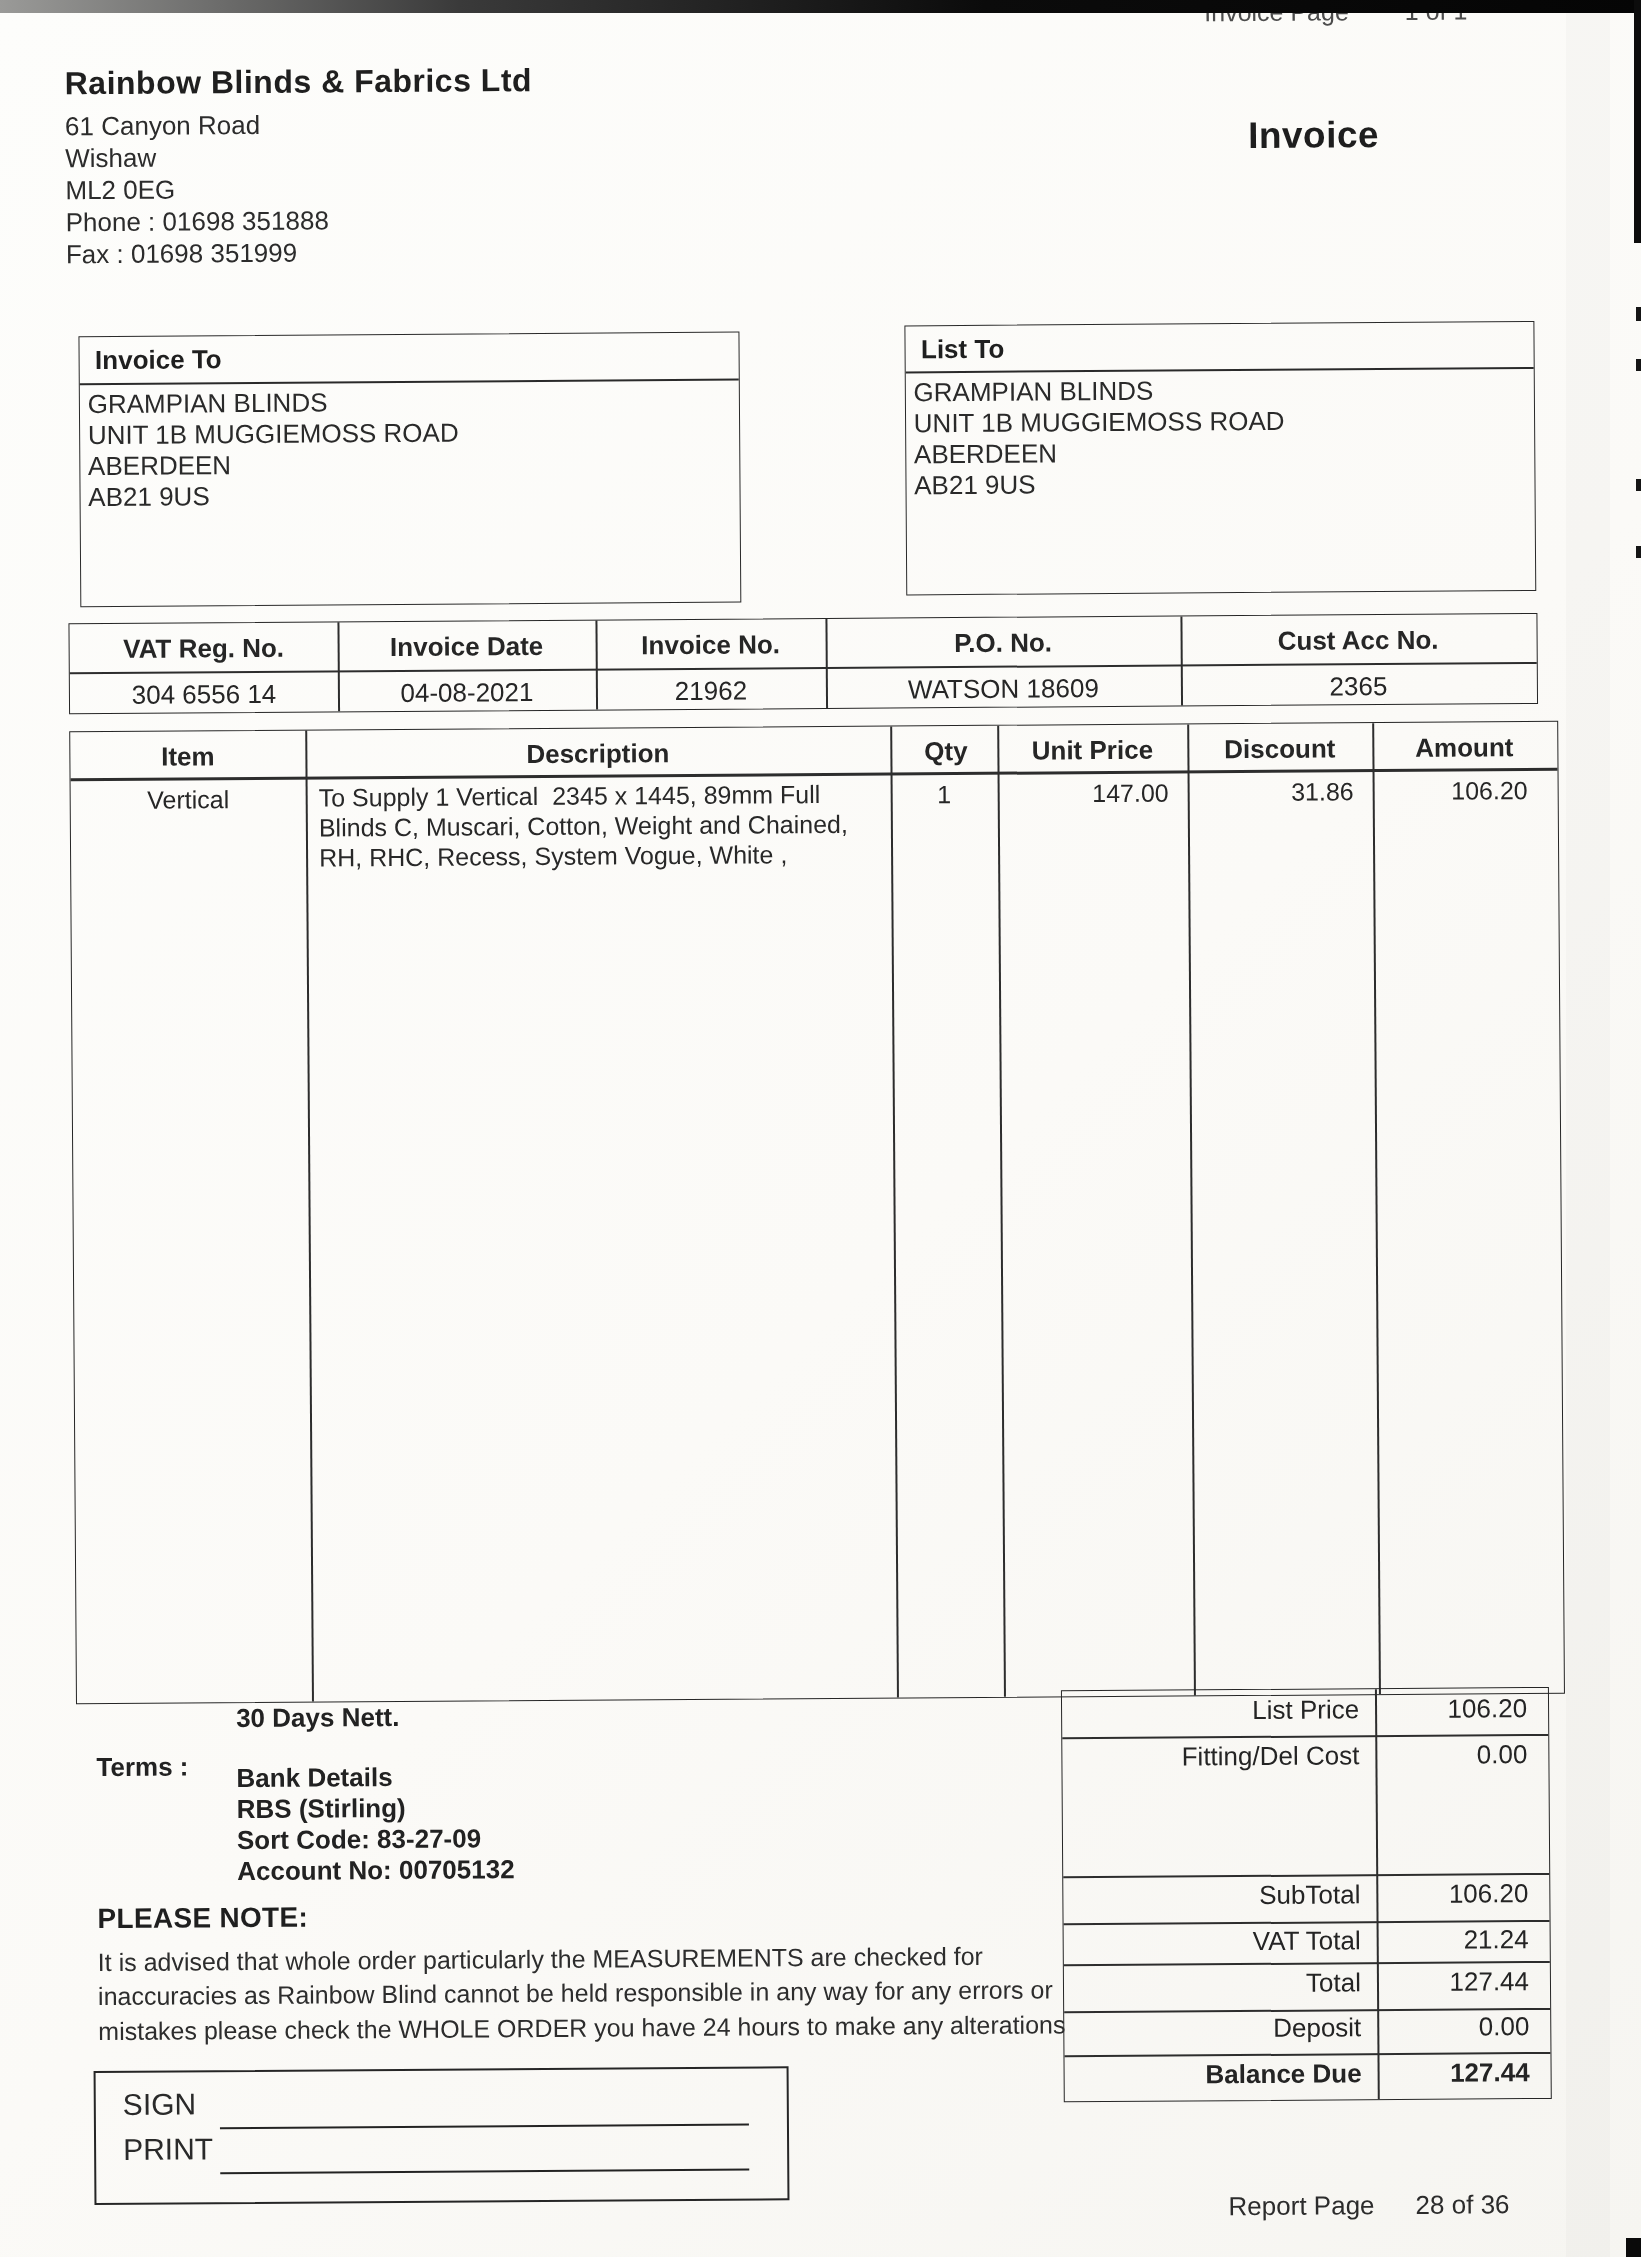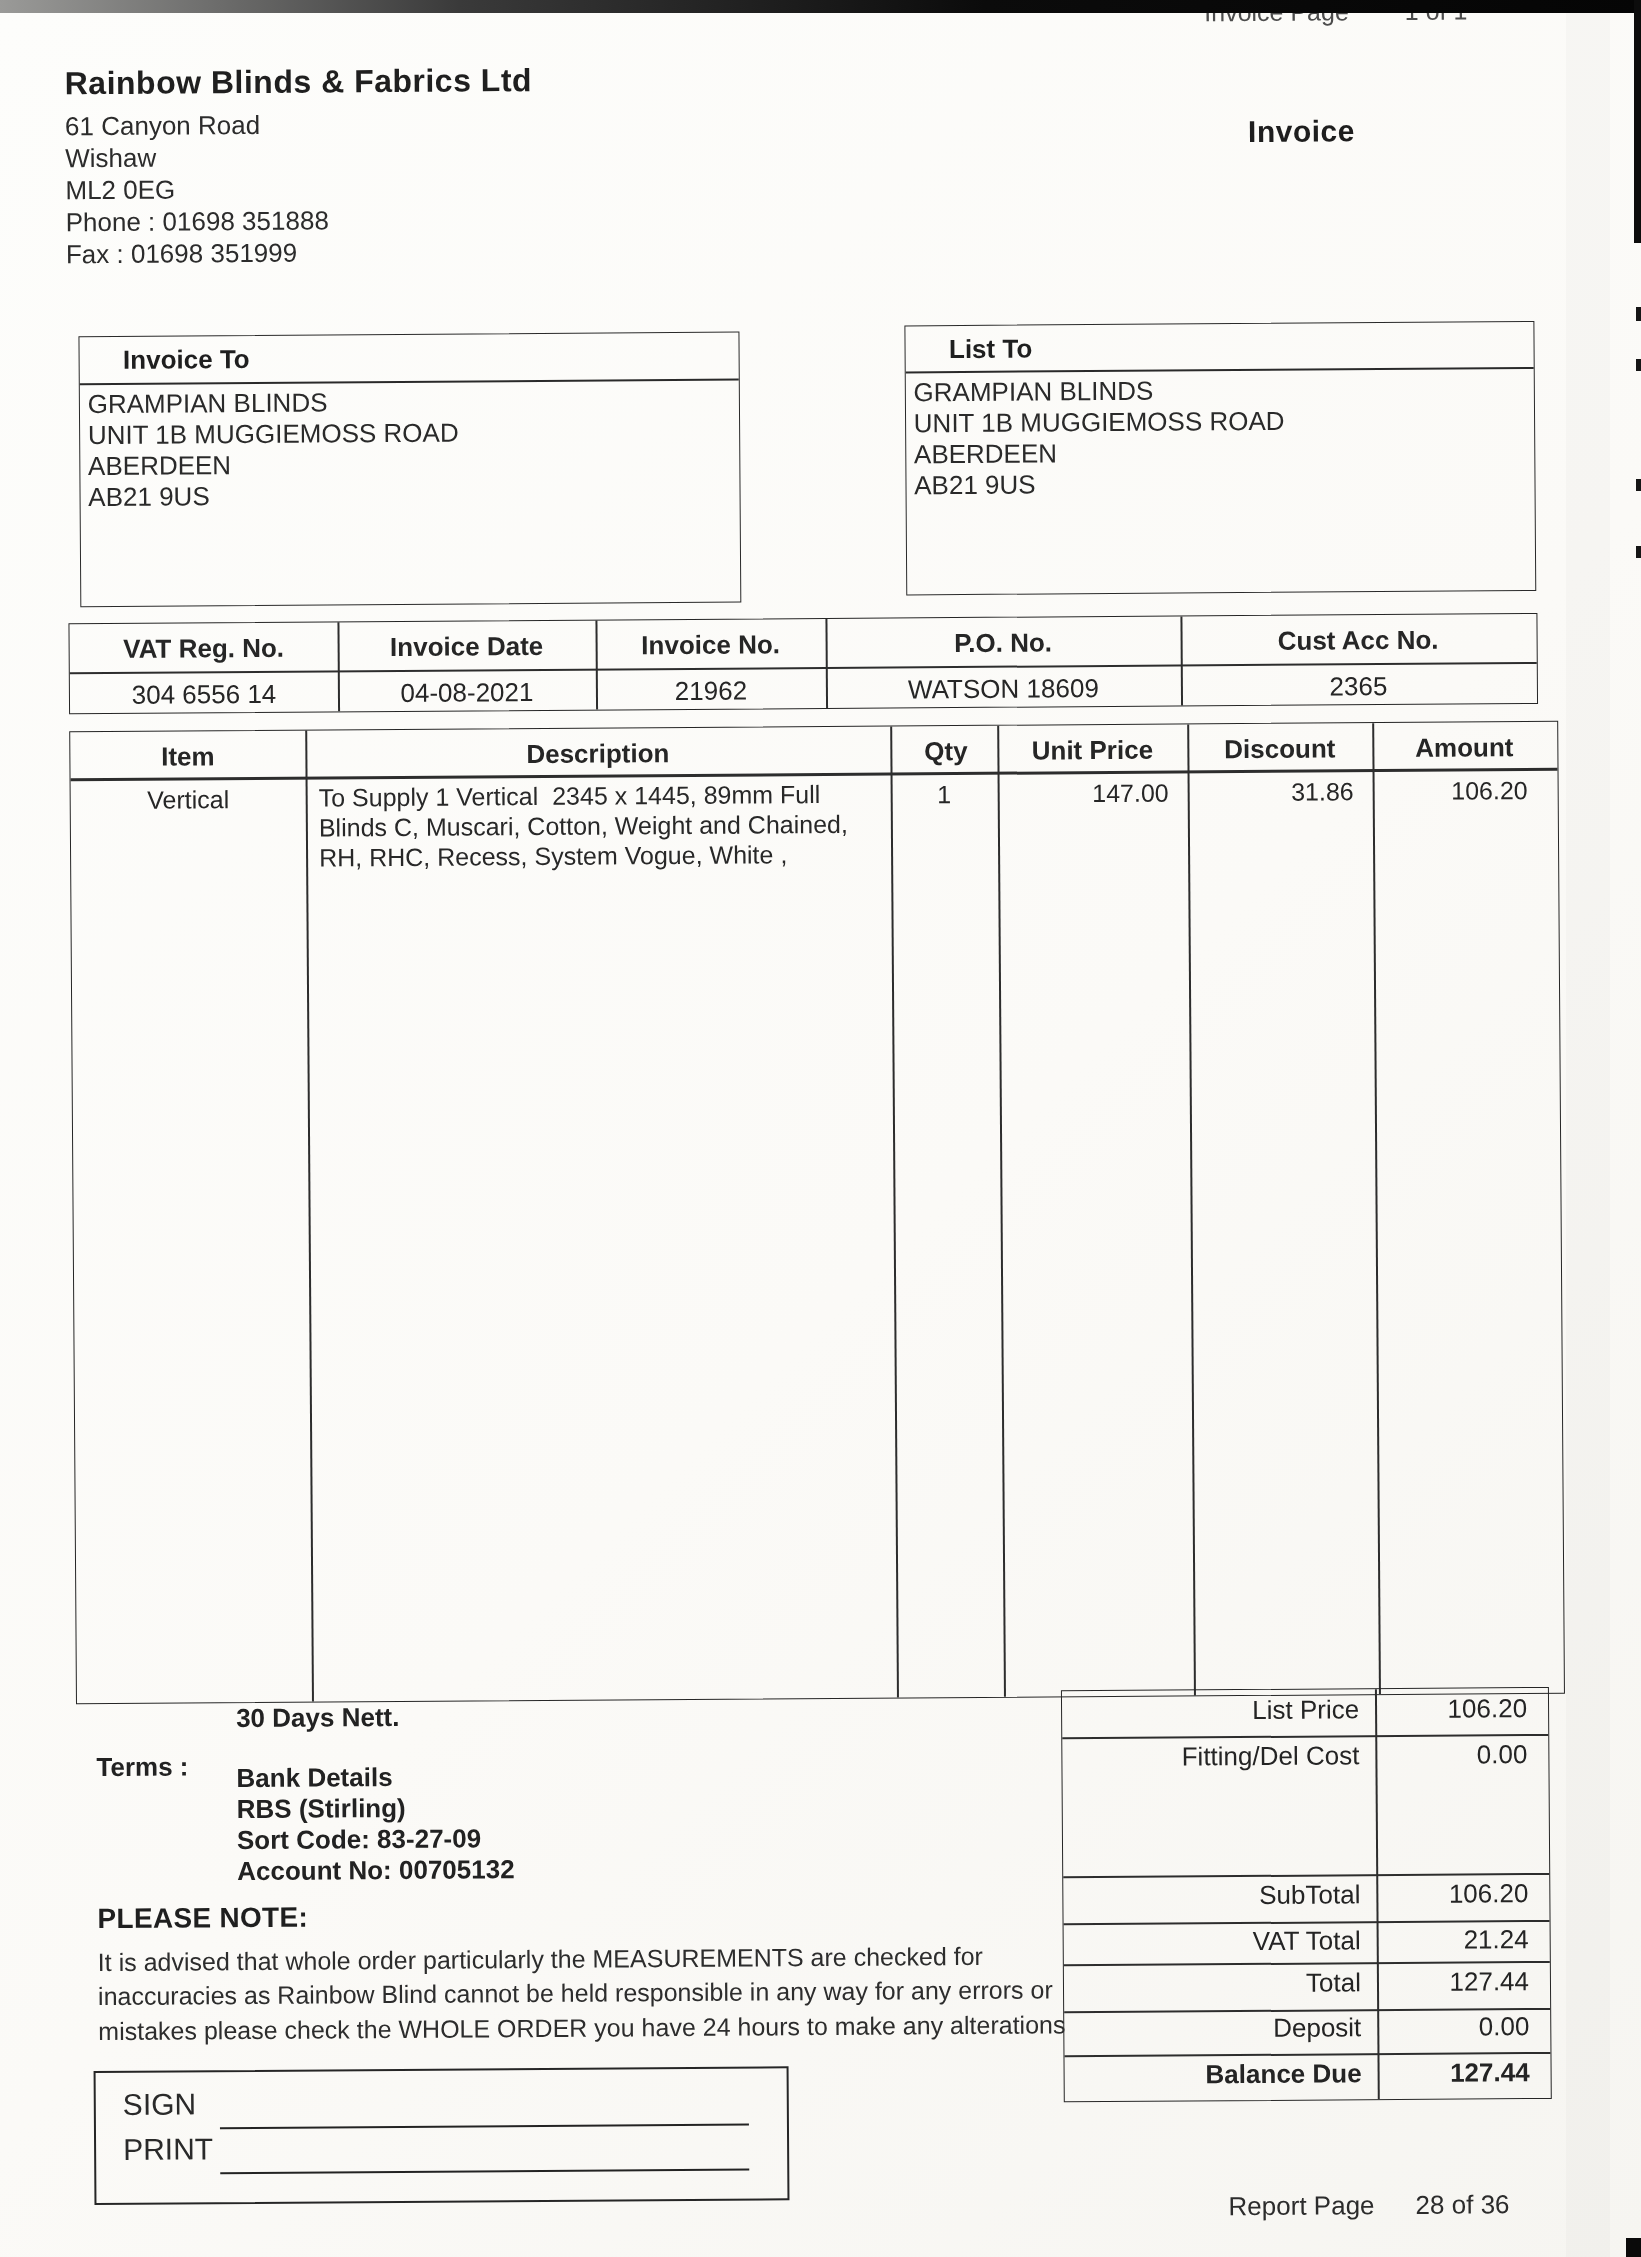--- a/index.html
+++ b/index.html
@@ -30,24 +30,24 @@
     transform:rotate(-0.4deg);
     transform-origin:821px 1129px;
   }
   .abs{position:absolute;}
   .b{font-weight:bold;}
   .company-name{left:72px;top:60px;font-size:32px;font-weight:bold;color:#1f1f1f;letter-spacing:0.5px;}
   .addr{left:72px;font-size:26px;color:#2c2c2c;}
   .pageclip{left:1212px;top:11.6px;height:26px;width:348px;overflow:hidden;z-index:10;}
   .pageclip .inner{margin-top:-10.6px;font-size:25px;color:#4c4c4c;white-space:nowrap;}
   .pageclip .inner .v{margin-left:56px;}
-  .invoice-title{left:1255px;top:118px;font-size:30px;font-weight:bold;color:#1e1e1e;letter-spacing:0.5px;}
+  .invoice-title{left:1255px;top:118px;font-size:37px;font-weight:bold;color:#1e1e1e;letter-spacing:0.5px;}
 
   .addr-box{border:1.9px solid #2a2a2a;background:transparent;}
-  .addr-box .hdr{position:absolute;left:15.4px;top:7.7px;font-size:26px;font-weight:bold;color:#1f1f1f;margin-left:28px;}
+  .addr-box .hdr{position:absolute;left:15.4px;top:7.7px;font-size:26px;font-weight:bold;color:#1f1f1f;}
   .addr-box .hline{position:absolute;left:0;right:0;height:1.9px;background:#2a2a2a;}
   .addr-box .lines{position:absolute;left:7.7px;font-size:26px;line-height:31px;color:#2a2a2a;}
 
   .grid-table{border:1.9px solid #262626;}
   .vline{position:absolute;top:0;bottom:0;width:1.9px;background:#2d2d2d;}
   .hline2{position:absolute;left:0;right:0;height:1.9px;background:#2d2d2d;}
   .cell{position:absolute;font-size:26px;color:#262626;}
   .cell.hd{font-weight:bold;text-align:center;}
   .cell.ctr{text-align:center;}
   .cell.rt{text-align:right;}

